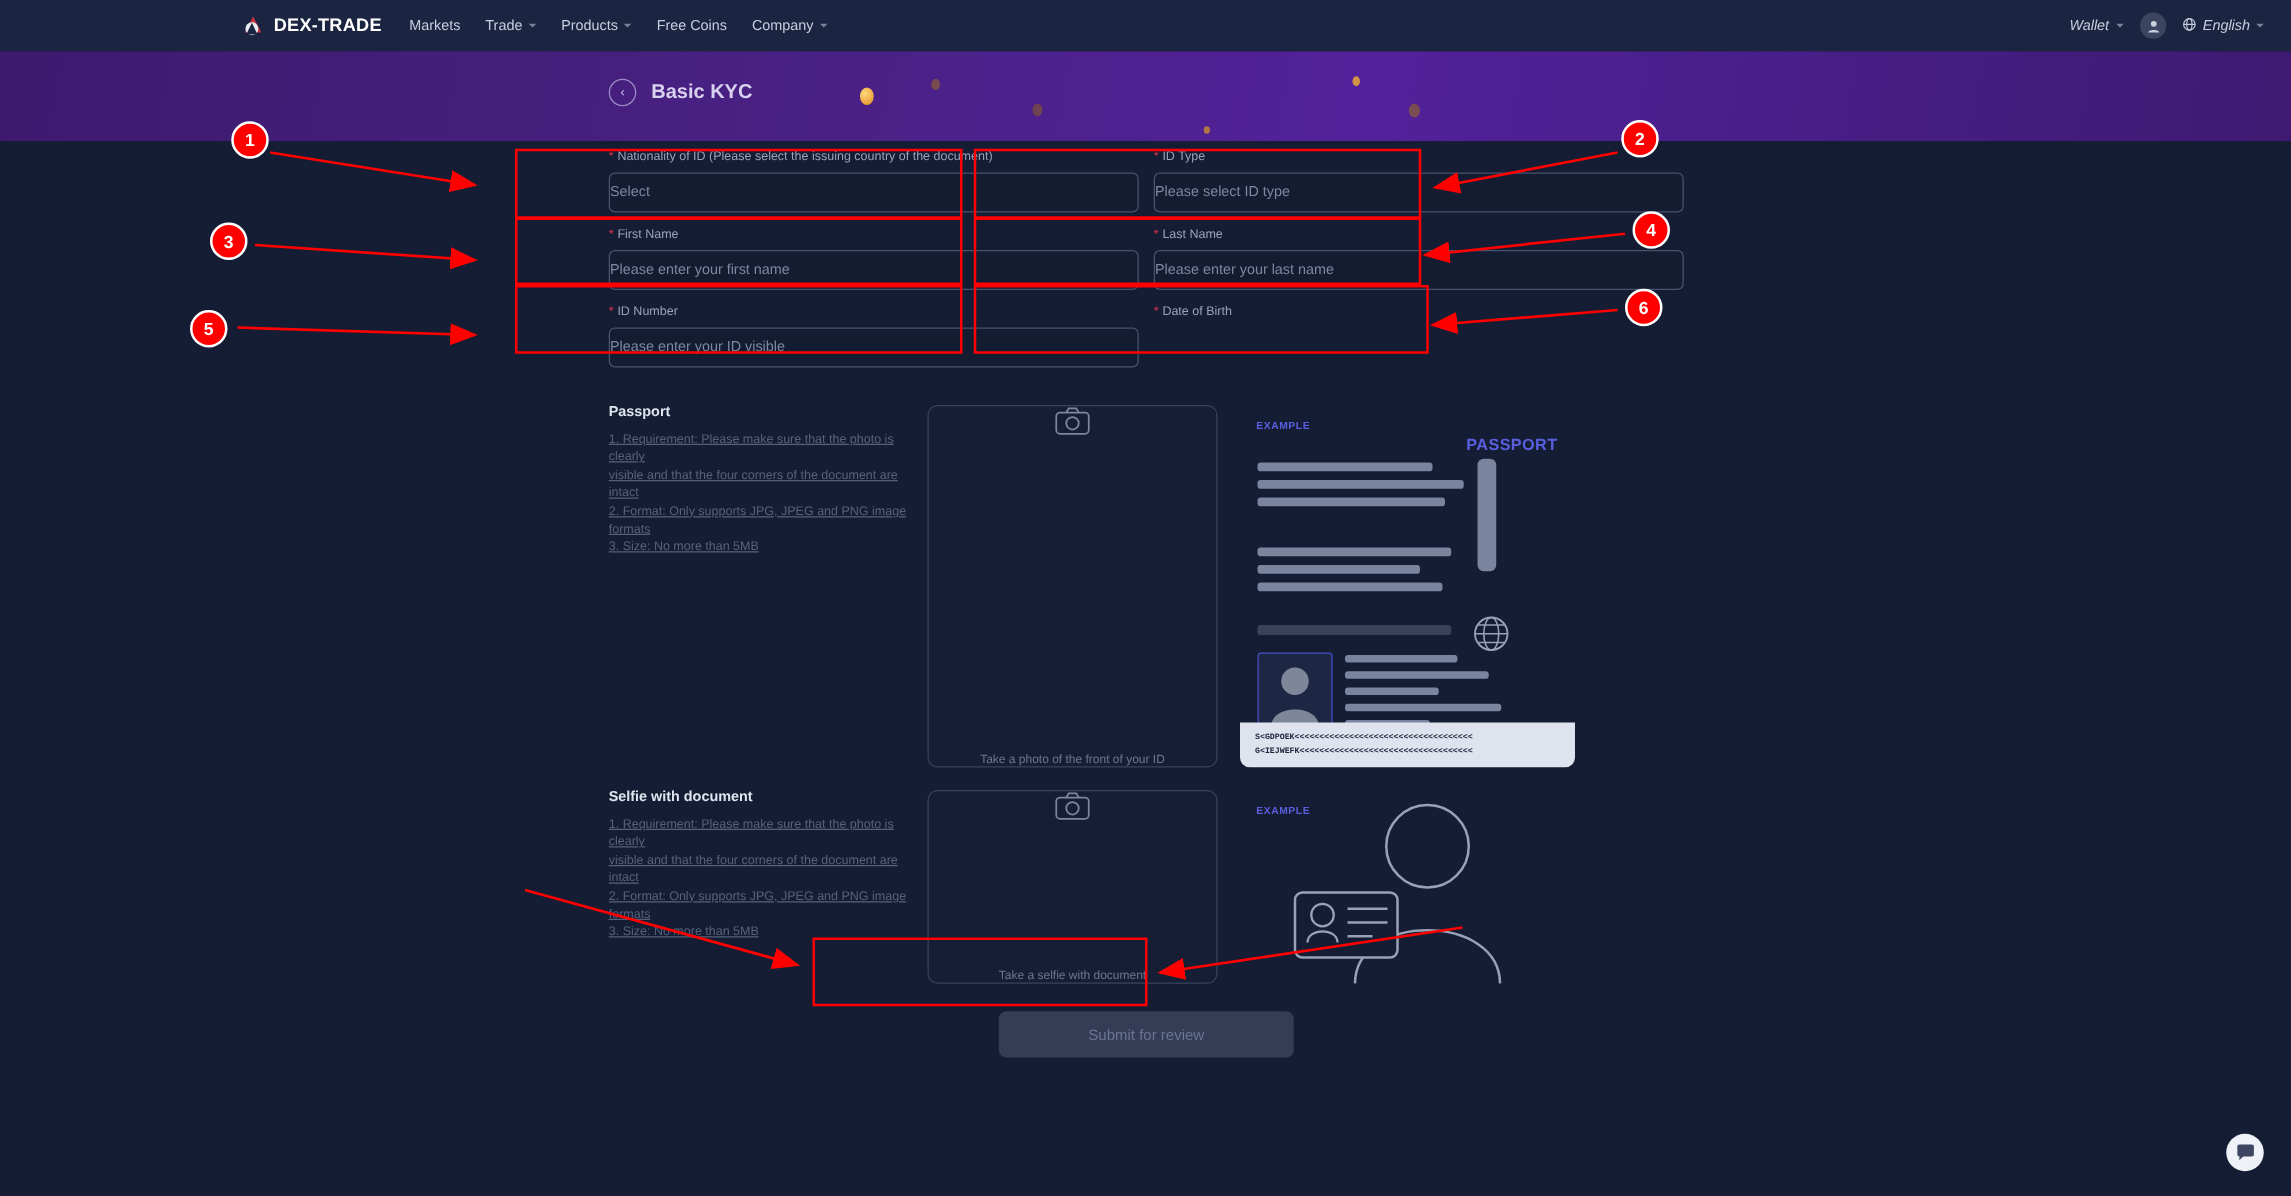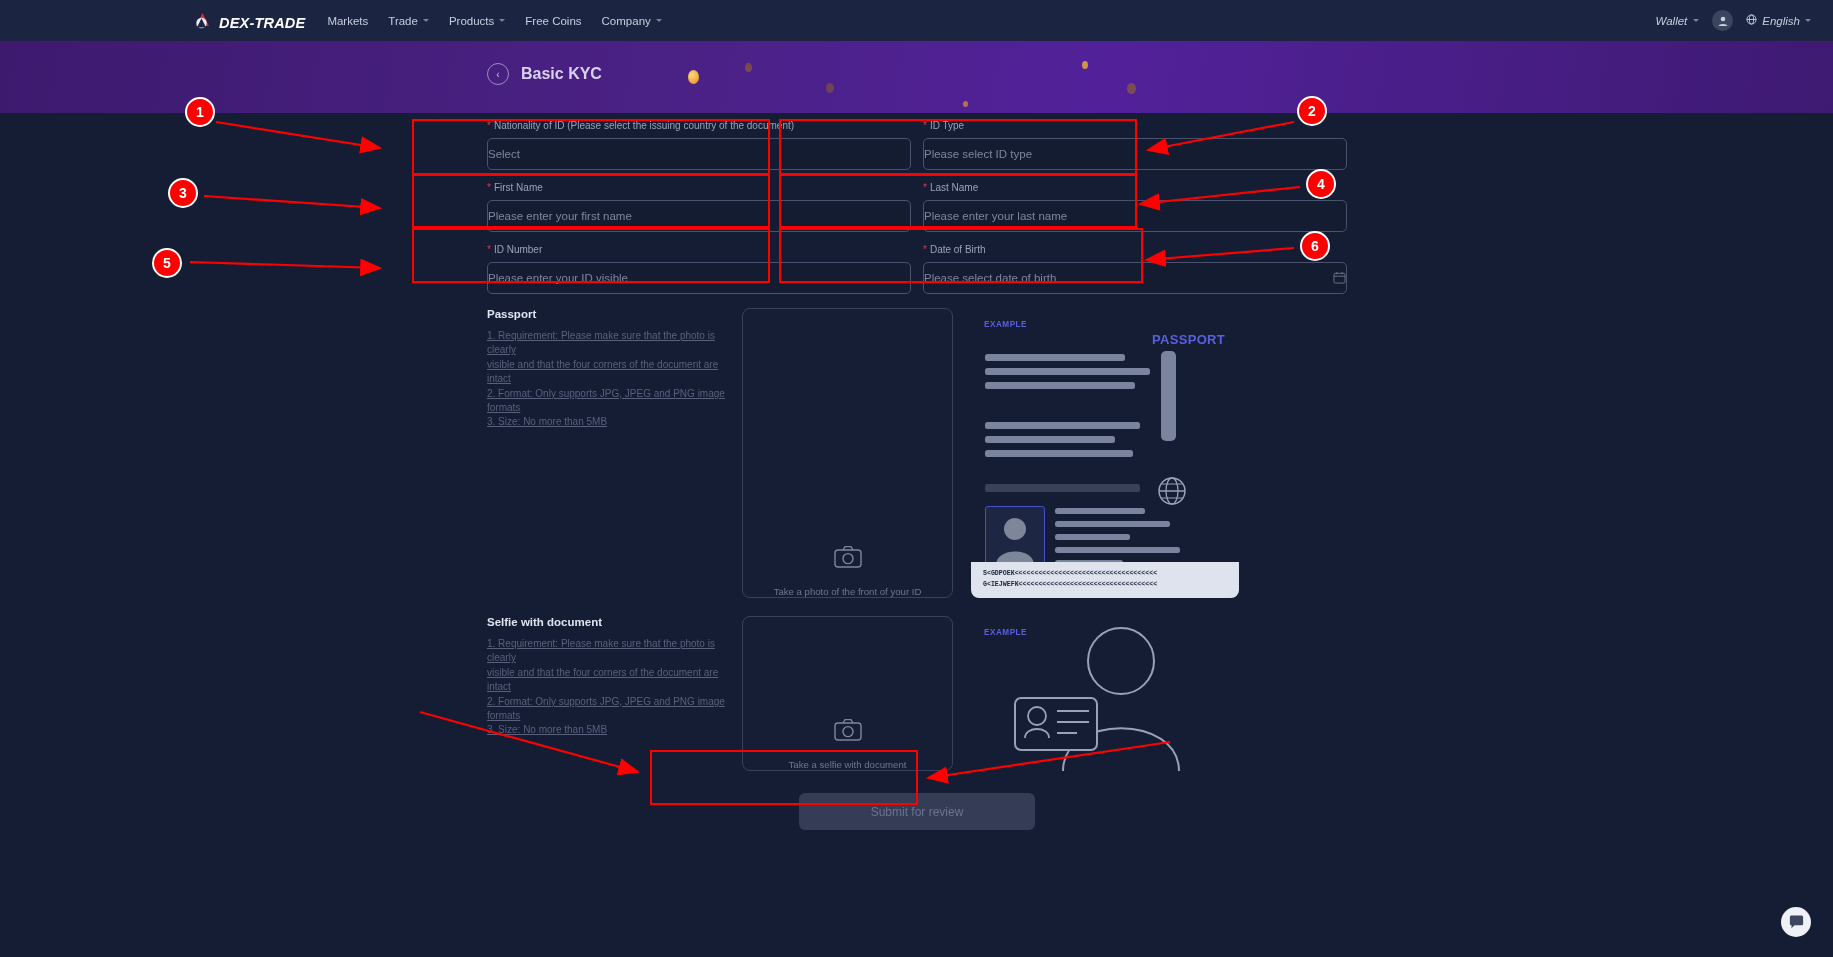--- a/index.html
+++ b/index.html
@@ -9,21 +9,21 @@
     font-family: "Liberation Sans", sans-serif;
     overflow: hidden;
   }
   .page { position: relative; width: 1833px; height: 957px; background: #141d33; }
 
   
   .header {
     position: absolute; top: 0; left: 0; width: 1833px; height: 41px;
     background: #1b2440; display: flex; align-items: center; z-index: 40;
   }
-  .logo-wrap { display: flex; align-items: flex-end; margin-left: 192px; gap: 6px; font-style: italic; }
+  .logo-wrap { display: flex; align-items: center; margin-left: 192px; gap: 6px; }
   .logo-mark { width: 21px; height: 21px; position: relative; }
   .logo-text { color: #fff; font-size: 14.5px; font-weight: bold; letter-spacing: .2px; }
   .nav { display: flex; align-items: flex-end; margin-left: 22px; gap: 20px; }
   .nav-item { display: flex; align-items: center; gap: 5px; color: #c7cede; font-size: 11.5px; cursor: pointer; }
   .caret { width: 0; height: 0; border-left: 3.2px solid transparent; border-right: 3.2px solid transparent; border-top: 3.6px solid #7b8399; }
   .hdr-right { margin-left: auto; display: flex; align-items: center; gap: 13px; margin-right: 22px; font-style: italic; }
   .wallet { display: flex; align-items: center; gap: 6px; color: #c7cede; font-size: 11.5px; cursor: pointer; }
   .avatar { width: 21px; height: 21px; border-radius: 50%; background: #3c4straight; background: #3c455f; display: flex; align-items: center; justify-content: center; cursor: pointer; }
   .lang { display: flex; align-items: center; gap: 5px; color: #c7cede; font-size: 11.5px; cursor: pointer; }
 
@@ -53,28 +53,28 @@
     height: 32px; border: 1px solid #49536e; border-radius: 5px;
     background: #131c31; display: flex; align-items: center; padding: 0 0;
     font-size: 11.5px; color: #7e879e; cursor: pointer;
   }
   .control .ph { flex: 1; }
   .chev { width: 0; height: 0; border-left: 3.2px solid transparent; border-right: 3.2px solid transparent; border-top: 3.8px solid #6d7governor; border-top-color: #6d7790; }
 
   .annot-box { position: absolute; border: 2px solid #ff0000; pointer-events: none; z-index: 20; }
 
   
-  .upload-sec { display: flex; margin-top: 14px; }
+  .upload-sec { display: flex; margin-top: 30px; }
   .up-info { width: 255px; padding-right: 14px; }
   .up-title { color: #dfe4ef; font-size: 11.5px; font-weight: bold; margin-bottom: 9px; }
   .up-req { color: #5d6party; color: #5a6邦; color: #58617c; font-size: 10px; line-height: 14.4px; text-decoration: underline; }
   .drop {
-    width: 211px; height: 290px; border: 1px solid #39425c; border-radius: 8px;
+    width: 232px; height: 290px; border: 1px solid #39425c; border-radius: 8px;
     background: #151e35; display: flex; flex-direction: column;
-    align-items: center; justify-content: flex-end; cursor: pointer;
+    align-items: center; justify-content: space-between; cursor: pointer;
   }
   .drop-label { color: #6e7791; font-size: 9.6px; margin-top: 13px; }
   .example {
     width: 268px; height: 290px; border: 1px solid #3a4karma; border-color: #39425c;
     border-radius: 8px; background: #141d33; margin-left: 18px; position: relative; overflow: hidden;
   }
   .ex-tag { position: absolute; left: 13px; top: 12px; color: #5a5fe0; font-size: 8.2px; letter-spacing: .5px; font-weight: bold; }
   .bar { position: absolute; border-radius: 2.5px; background: #7b849e; }
   .pp-word { position: absolute; right: 14px; top: 24px; color: #5a5fe0; font-size: 13px; font-weight: bold; letter-spacing: .3px; }
   .mrz { position: absolute; left: 0; bottom: 0; width: 100%; height: 36px; background: #dfe3ee; padding: 6px 12px; }
@@ -235,31 +235,20 @@
             <span>ID Number</span>
           </div>
           <div class="control">
             <span class="ph">Please enter your ID visible</span>
           </div>
         </div>
         <div class="field">
           <div class="flabel">
             <span class="star">*</span>
             <span>Date of Birth</span>
-          </div>
-          <div class="control">
-            <span class="ph">Please select date of birth</span>
-            <span>
-              <svg width="13" height="13" viewBox="0 0 14 14">
-                <rect x="1" y="2.5" width="12" height="10.5" rx="1.5" fill="none" stroke="#6d7790" stroke-width="1"></rect>
-                <line x1="1" y1="5.6" x2="13" y2="5.6" stroke="#6d7790" stroke-width="1"></line>
-                <line x1="4.2" y1="1" x2="4.2" y2="3.6" stroke="#6d7790" stroke-width="1"></line>
-                <line x1="9.8" y1="1" x2="9.8" y2="3.6" stroke="#6d7790" stroke-width="1"></line>
-              </svg>
-            </span>
           </div>
         </div>
       </div>
 
       <div class="upload-sec">
         <div class="up-info">
           <div class="up-title">Passport</div>
           <div class="up-req">
             <div>1. Requirement: Please make sure that the photo is clearly</div>
             <div>visible and that the four corners of the document are intact</div>

